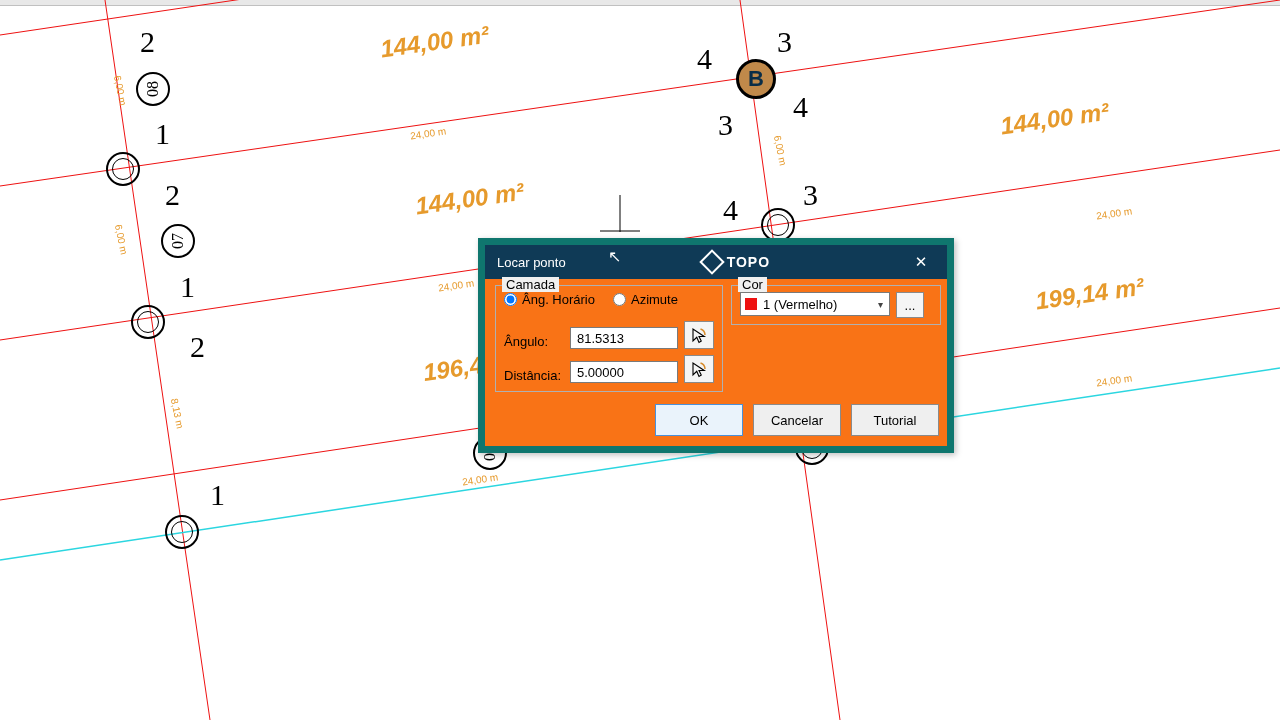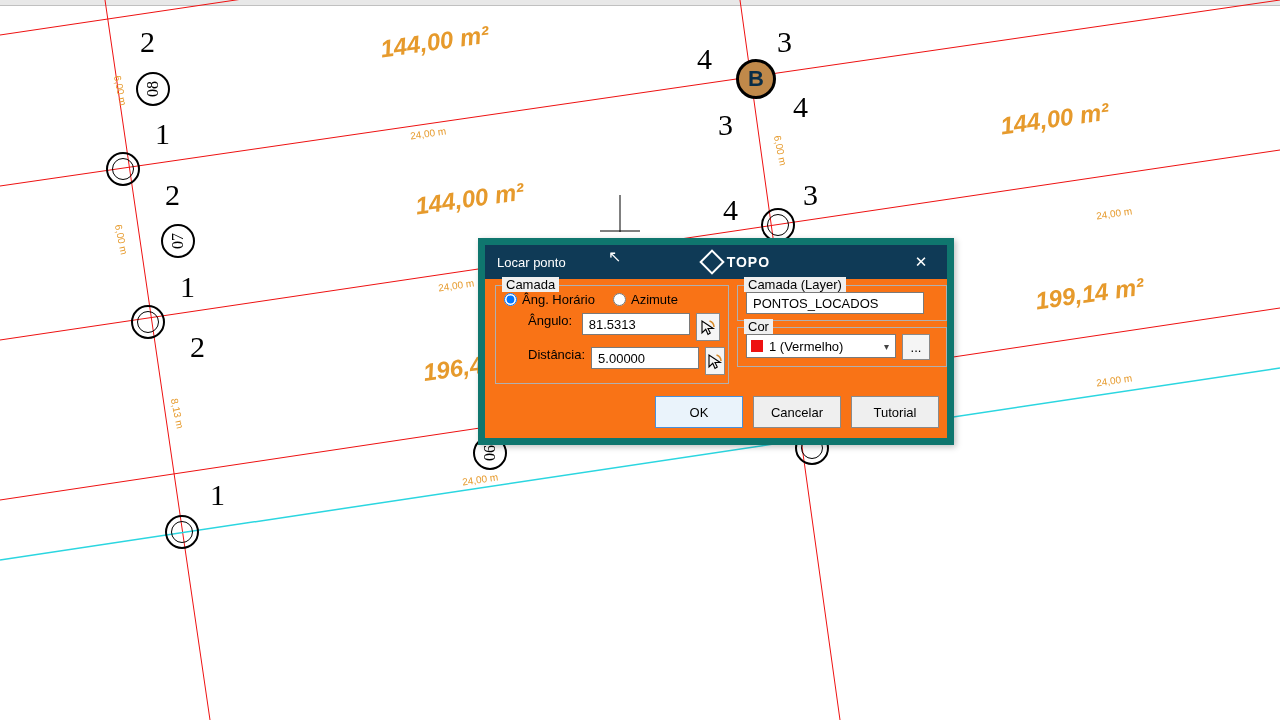--- a/index.html
+++ b/index.html
@@ -82,24 +82,24 @@
   .row { display:flex; gap:8px; }
   .fieldset {
     border:1px solid #b0b0b0; padding:6px 8px 8px 8px; position:relative; font-size:13px;
   }
   .fieldset.dados { width:216px; }
   .fieldset.camada { width:192px; padding-bottom:6px; }
   .fieldset.cor { width:192px; padding-bottom:6px; }
   .fs-legend {
     position:absolute; top:-9px; left:6px; background:#f0f0f0; padding:0 4px; font-size:13px; color:#000;
   }
-  .radio-row { display:flex; gap:18px; align-items:center; margin-bottom:6px; }
+  .radio-row { display:flex; gap:18px; align-items:center; margin-bottom:14px; }
   .radio { display:flex; align-items:center; gap:5px; font-size:13px; }
   .radio input { margin:0; }
-  .fld-row { display:flex; align-items:flex-start; gap:6px; margin-top:6px;margin-left:24px; }
+  .fld-row { display:flex; align-items:flex-end; gap:6px; margin-top:6px; }
   .fld-label { width:60px; font-size:13px; }
   .txt {
     border:1px solid #7a7a7a; background:#fff; height:22px; font-size:13px;
     padding:0 6px; width:108px; box-sizing:border-box;
   }
   .txt.layer { width:178px; }
   .pick-btn {
     width:28px; height:26px; border:1px solid #8a8a8a; background:#f5f5f5;
     display:flex; align-items:center; justify-content:center;
     cursor:pointer;
@@ -245,24 +245,20 @@
           <div class="pick-btn">
             <svg viewBox="0 0 24 24">
                 <path d="M4 4 L4 20 L9 15 L12 22 L15 20 L12 14 L19 14 Z" fill="none" stroke="#000" stroke-width="1.5"></path>
                 <path d="M14 4 Q20 6 20 12" fill="none" stroke="#d78b2a" stroke-width="2"></path>
               </svg>
           </div>
         </div>
       </div>
 
       <div class="right-col">
-        <div class="fieldset camada">
-          <div class="fs-legend">Camada (Layer)</div>
-          <input class="txt layer" value="PONTOS_LOCADOS" style="">
-        </div>
         <div class="fieldset cor">
           <div class="fs-legend">Cor</div>
           <div style="display:flex; gap:6px; ">
             <div class="color-select">
               <span class="color-swatch"></span>
               <span>1 (Vermelho)</span>
               <span class="chev">▾</span>
             </div>
             <div class="more-btn">
                 <span>...</span>

